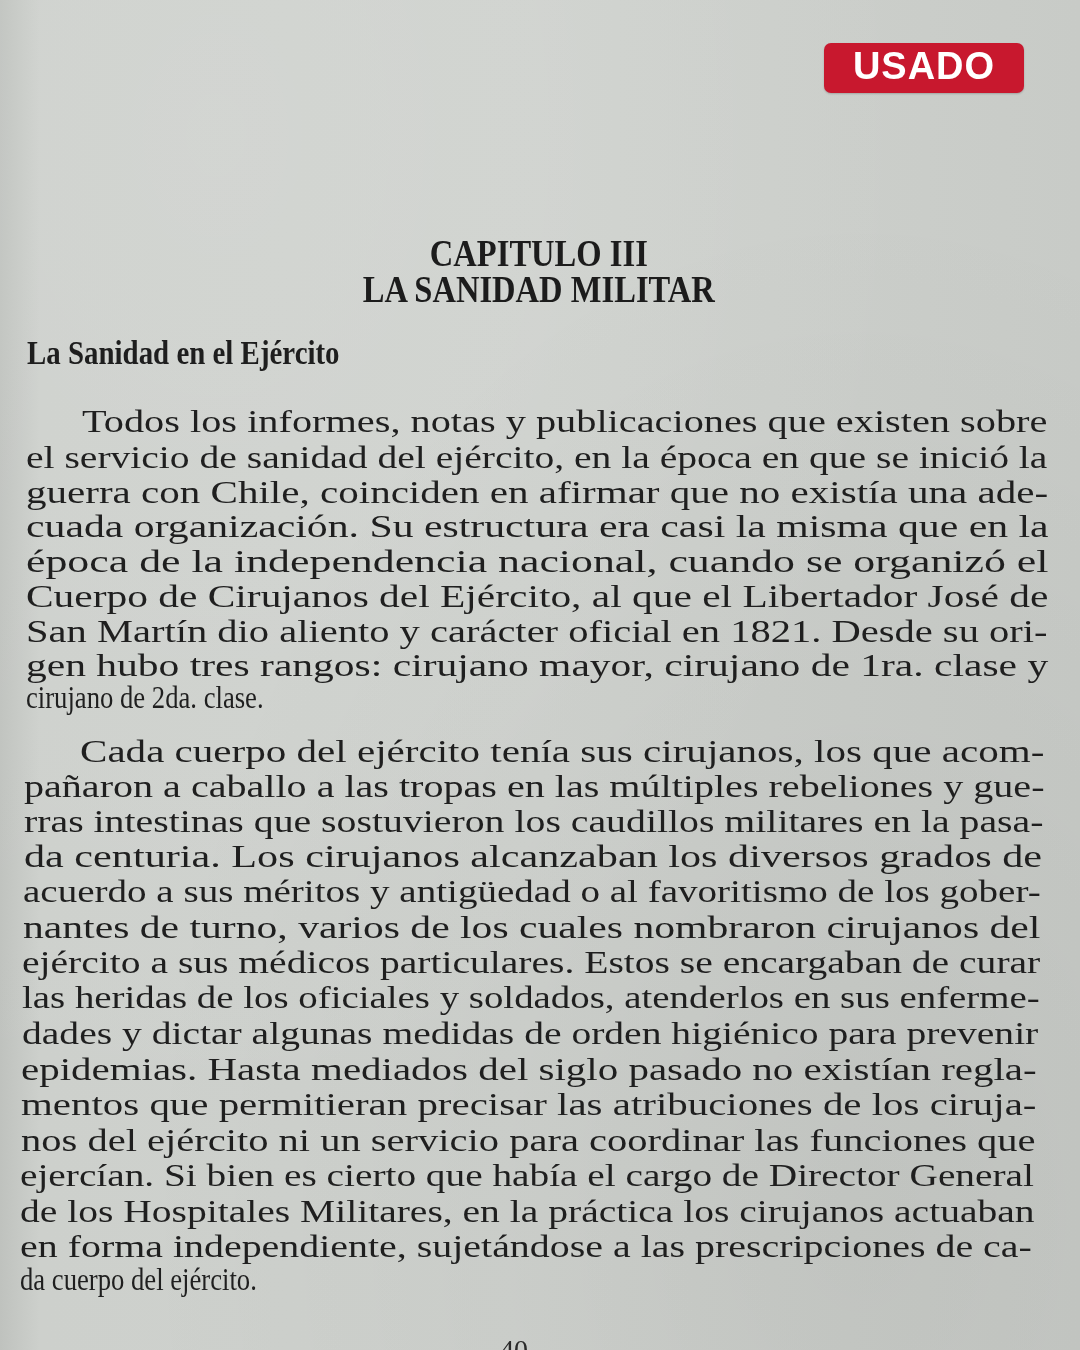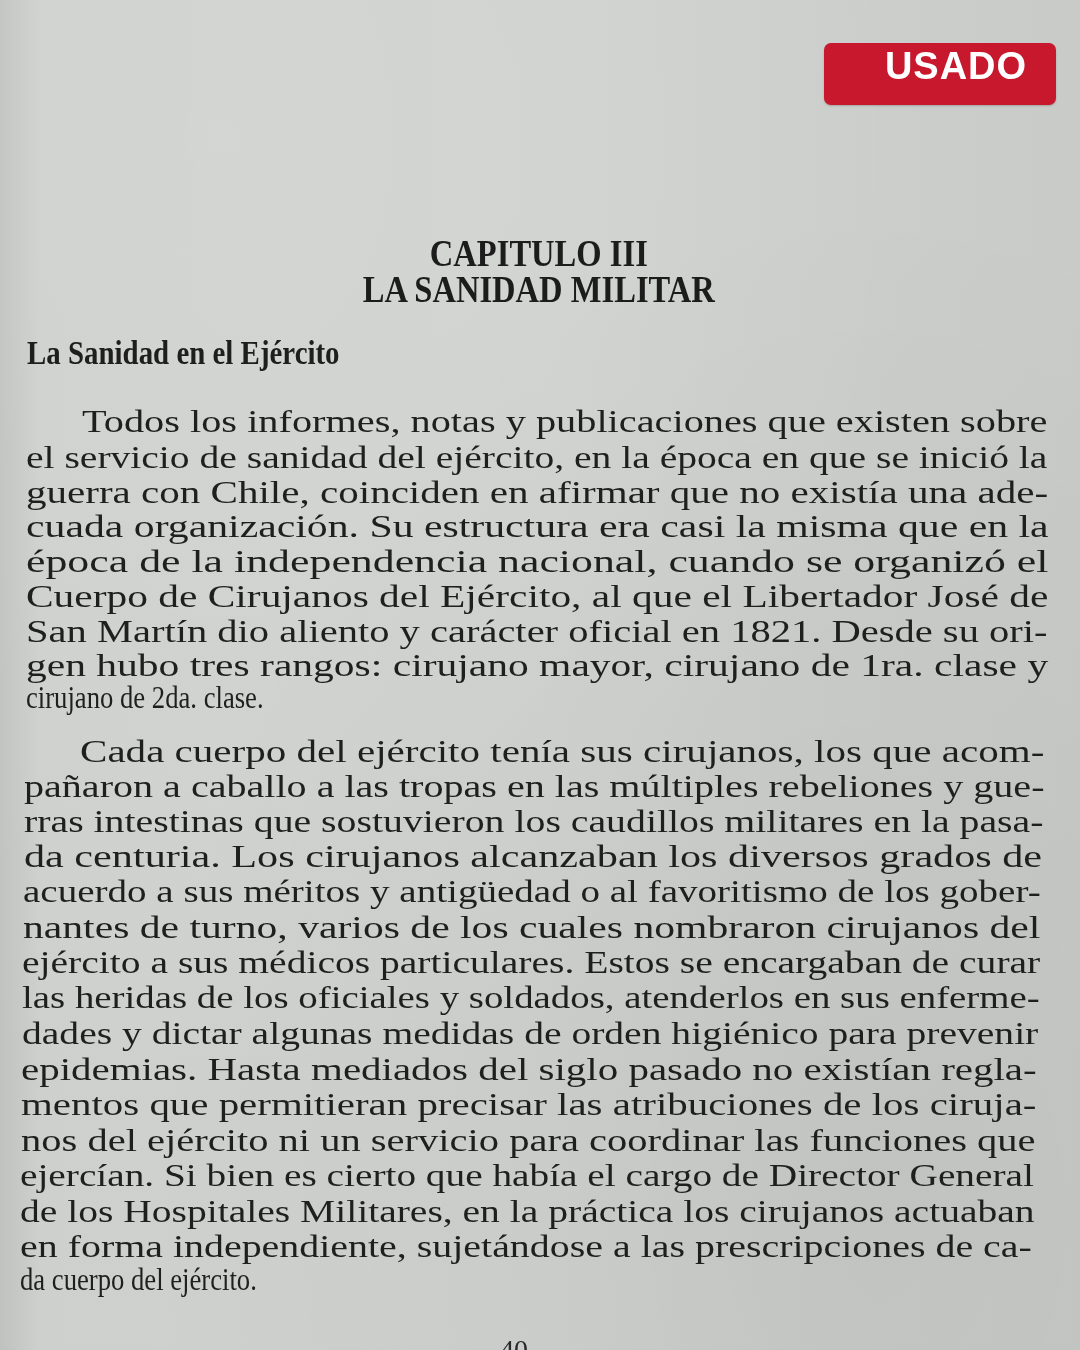--- a/index.html
+++ b/index.html
@@ -31,32 +31,31 @@
       transform: scaleX(-1);
       overflow: hidden;
       pointer-events: none;
       white-space: pre;
     }
     .badge {
       position: absolute;
       left: 824px;
       top: 43px;
       width: 200px;
-      height: 62px;
+      height: 50px;
       background: #c8182e;
       border-radius: 7px;
       color: #ffffff;
       font-family: "Liberation Sans", "DejaVu Sans", sans-serif;
       font-weight: bold;
       font-size: 38px;
       letter-spacing: 1px;
       line-height: 46px;
       text-align: center;
       box-shadow: 0 1px 2px rgba(0,0,0,0.2);
-      padding-left: 32px;
     }
     .chapter {
       position: absolute;
       left: 0;
       width: 1080px;
       text-align: center;
       font-family: "Liberation Serif", "DejaVu Serif", serif;
       font-weight: bold;
       font-size: 37px;
       color: #1c1c1c;

